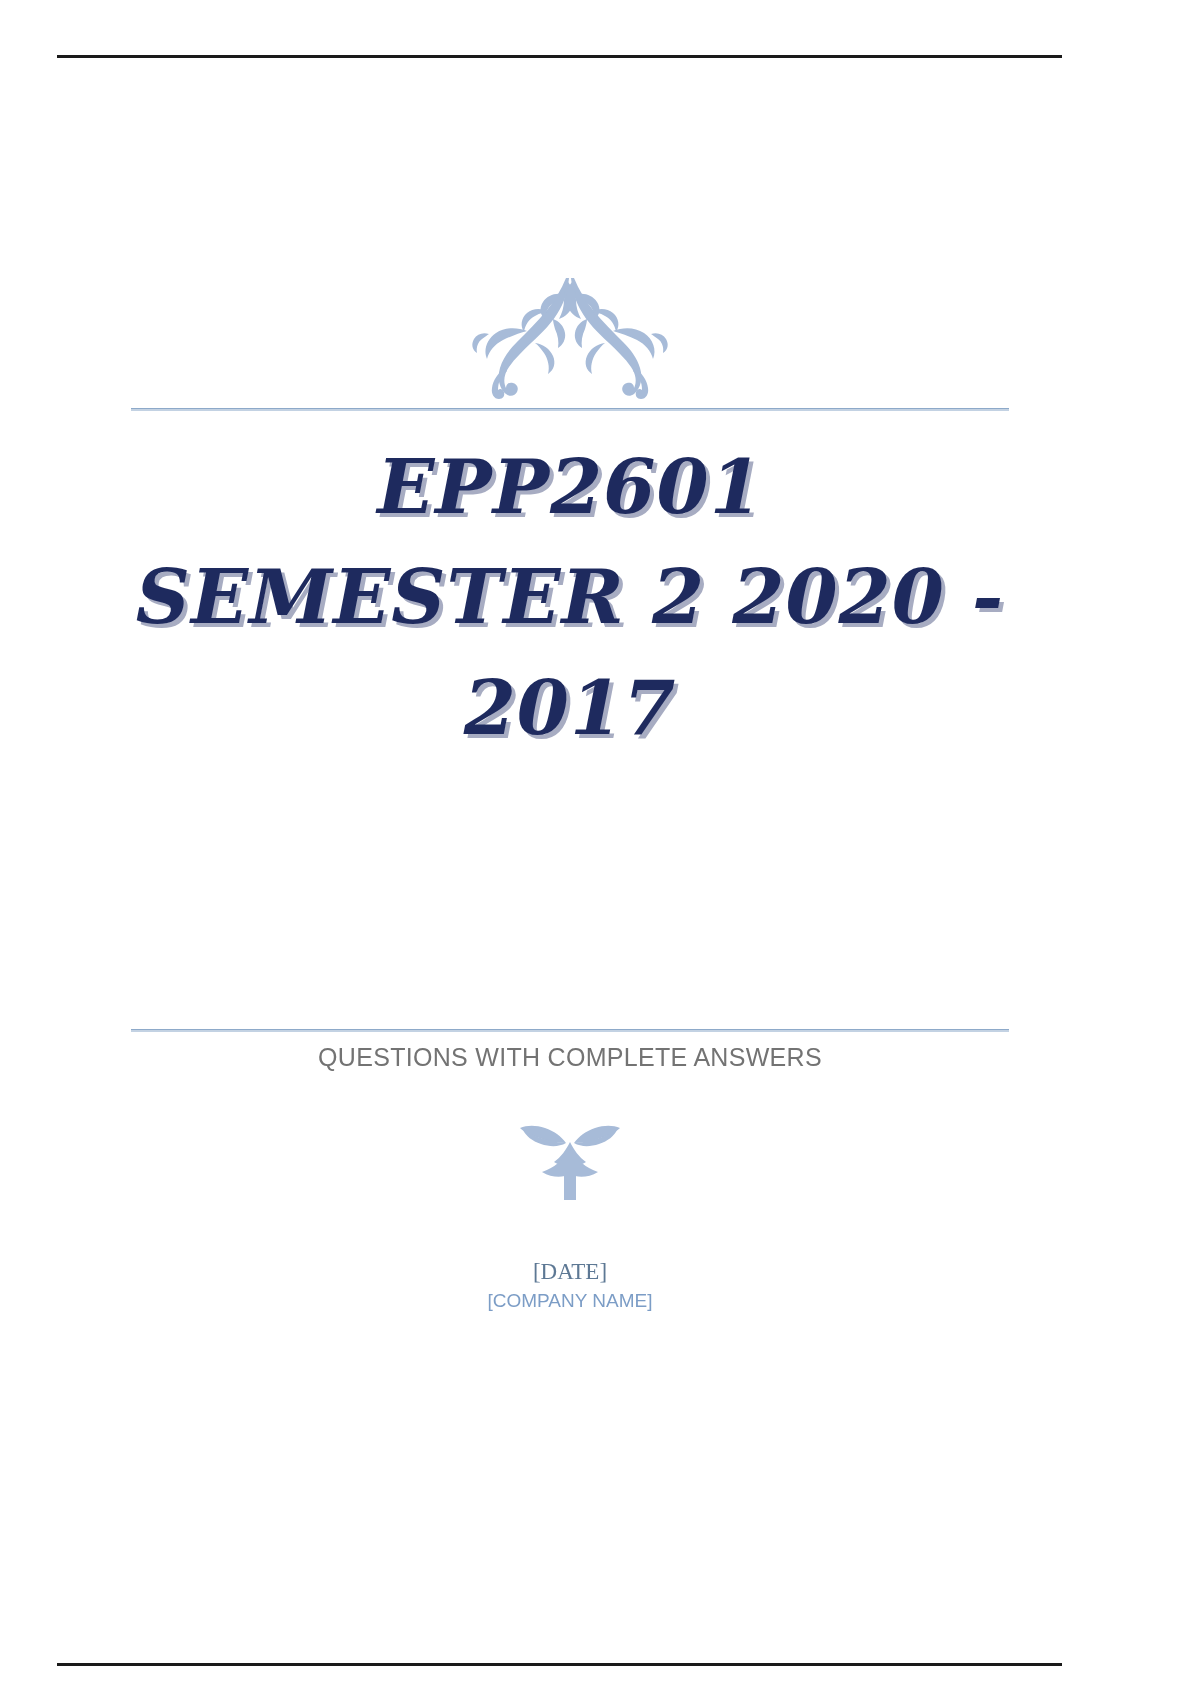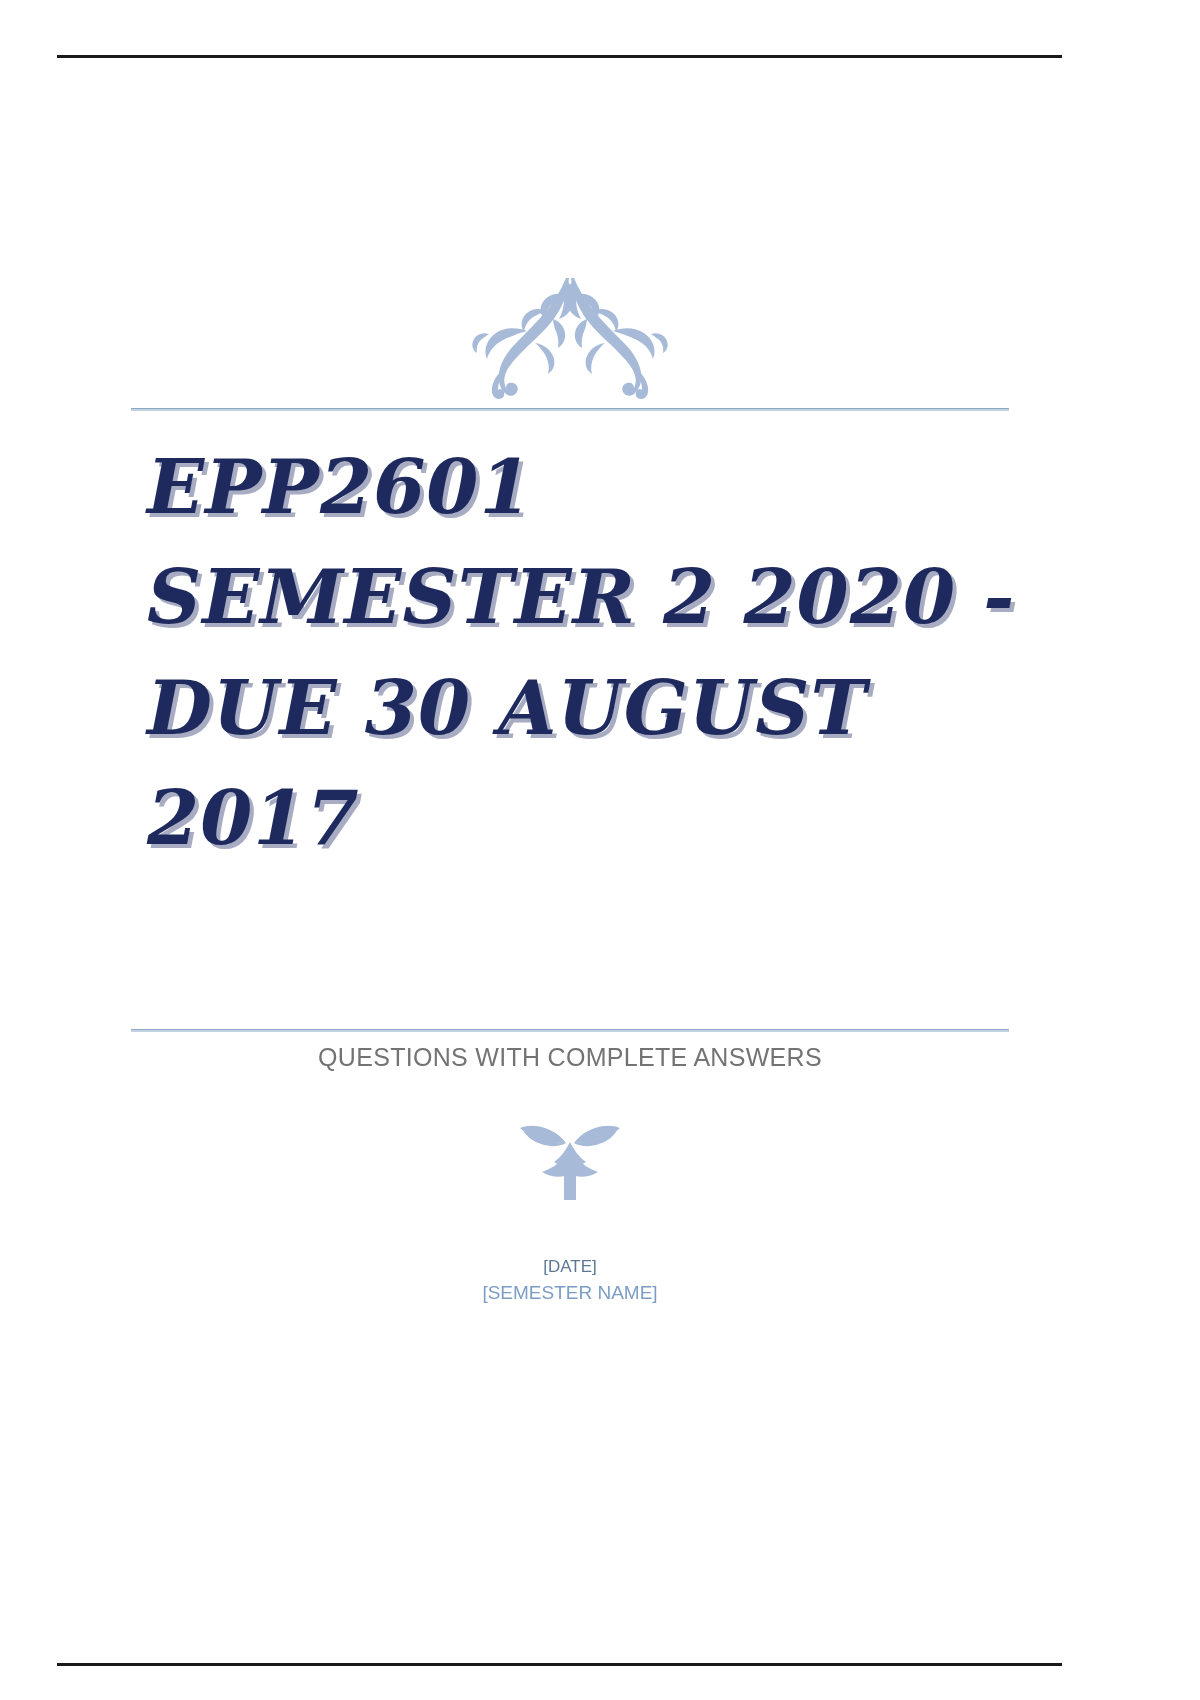--- a/index.html
+++ b/index.html
@@ -56,23 +56,24 @@
     width: 878px;
     height: 3px;
     background: linear-gradient(to bottom, #8da9c9 0%, #8da9c9 45%, #c3d2e3 46%, #c3d2e3 100%);
   }
   .divider.upper { top: 408px; }
   .divider.lower { top: 1029px; }
 
   
   .title-block {
     position: absolute;
-    left: 16px;
+    left: 0;
     top: 432px;
     width: 878px;
+    text-align: center;
   }
   .title-line {
     font-family: "DejaVu Serif", "Liberation Serif", serif;
     font-weight: bold;
     font-style: italic;
     font-size: 75px;
     line-height: 1.47;
     letter-spacing: 1px;
     color: #1e2a5e;
     text-shadow: 4px 4px 0 rgba(60, 72, 120, 0.45);
@@ -108,22 +109,22 @@
 
   
   .footer-block {
     position: absolute;
     left: 0;
     top: 1255px;
     width: 878px;
     text-align: center;
   }
   .footer-date {
-    font-family: Liberation Sans, sans-serif;
-    font-size: 17px;
+    font-family: Liberation Serif, serif;
+    font-size: 23px;
     color: #5d7894;
     line-height: 1.45;
   }
   .footer-company,
   .footer-address {
     font-family: "Liberation Sans", sans-serif;
     font-size: 19px;
     color: #7c9dc6;
     line-height: 1.42;
   }
@@ -197,21 +198,20 @@
         </g>
       </g>
     </svg>
   </div>
 
   <div class="divider upper"></div>
 
   <div class="title-block">
     <div class="title-line">EPP2601</div>
     <div class="title-line">SEMESTER 2 2020 -</div>
-    <div class="title-line">DUE 30 AUGUST</div>
     <div class="title-line">2017</div>
   </div>
 
   <div class="divider lower"></div>
 
   <div class="subtitle">QUESTIONS WITH COMPLETE ANSWERS</div>
 
   <div class="ornament-bottom">
     <svg width="112" height="86" viewBox="0 0 112 86" aria-hidden="true">
       <g fill="#a7bbd8">
@@ -233,18 +233,18 @@
         <path d="M56 36 C63 46 72 54 84 58 C74 64 63 64 56 60
                  C49 64 38 64 28 58 C40 54 49 46 56 36 Z"></path>
 
         <path d="M50 58 L62 58 L62 86 L50 86 Z"></path>
       </g>
     </svg>
   </div>
 
   <div class="footer-block">
     <div class="footer-date">[DATE]</div>
-    <div class="footer-company">[SEMESTER NAME]</div>
+    <div class="footer-company">[COMPANY NAME]</div>
   </div>
 
 </div>
 
 <div class="page-rule bottom"></div>
 
 </body></html>

